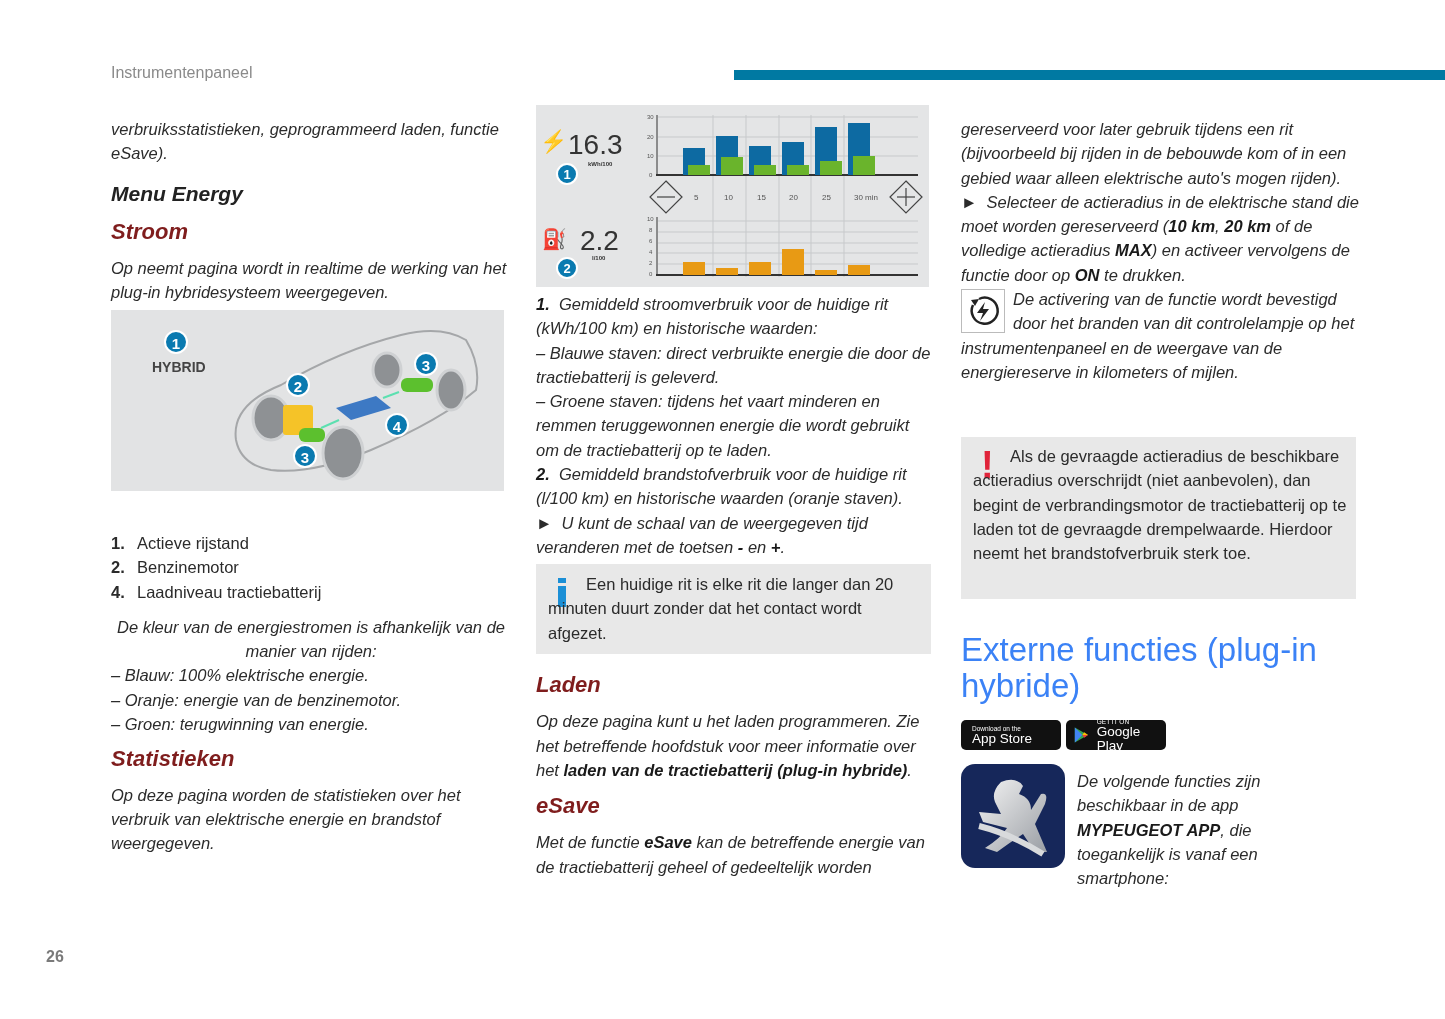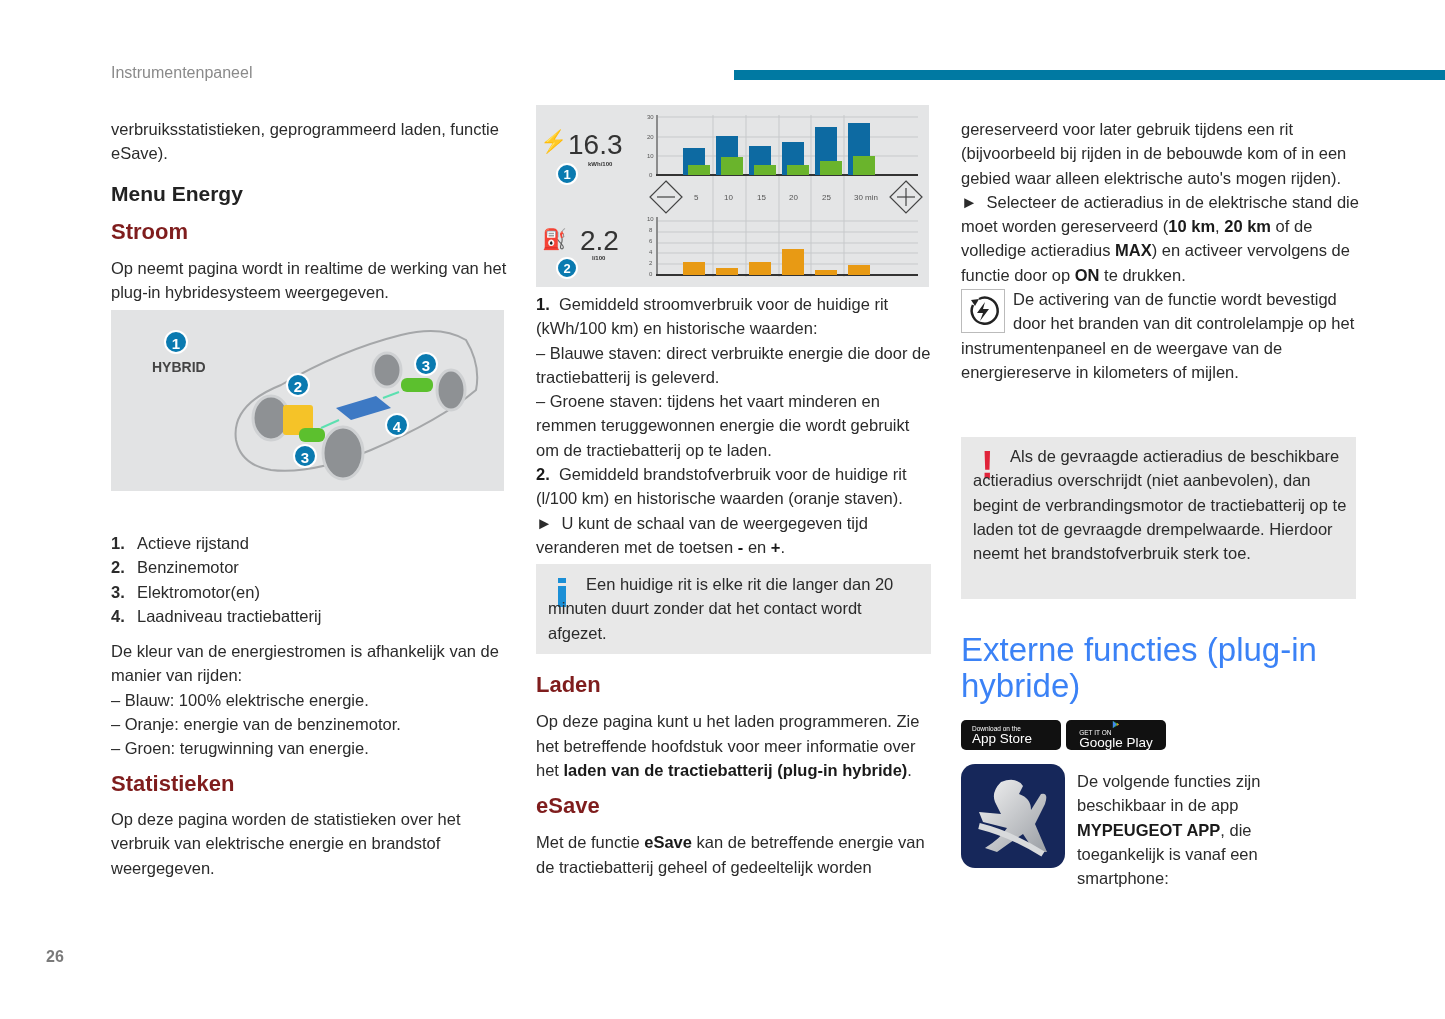--- a/index.html
+++ b/index.html
@@ -2,21 +2,21 @@
 <html><head>
 <meta charset="utf-8">
 <style>
   html, body { margin:0; padding:0; }
   body { width:1445px; height:1019px; background:#ffffff; position:relative; overflow:hidden;
          font-family:"Liberation Sans", sans-serif; color:#2b2b2b; }
   .abs { position:absolute; }
   .header-title { left:111px; top:64px; font-size:16px; color:#8a8a8a; }
   .header-bar { left:734px; top:70px; width:711px; height:10px; background:#0079a2; }
   .col { position:absolute; width:400px; font-size:16.5px; line-height:24.3px; }
-  .col p { margin:0; }
+  .col p { margin:0;font-style:italic; }
   .h2 { font-size:21px; font-weight:bold; color:#222; }
   .h3 { font-size:22px; font-weight:bold; color:#7f1d1d; }
   b { color:#1a1a1a; }
   .list-num { display:inline-block; width:26px; font-weight:bold; }
   .figure { position:absolute; background:#e2e3e4; }
   .infobox { position:absolute; background:#e8e8e8; font-size:16.5px; line-height:24.3px; }
   .big-heading { font-size:33px; line-height:36px; color:#3b82f6; font-weight:normal; }
   .store-badge { position:absolute; background:#111; border-radius:5px; color:#fff; height:30px; display:flex; align-items:center; }
   .store-small { font-size:6.5px; line-height:7px; }
   .store-big { font-size:13.5px; line-height:14px; }
@@ -55,23 +55,22 @@
   </svg>
   <div class="bullet-circle" style="left:175px; top:63px;">2</div>
   <div class="bullet-circle" style="left:303px; top:42px;">3</div>
   <div class="bullet-circle" style="left:274px; top:103px;">4</div>
   <div class="bullet-circle" style="left:182px; top:134px;">3</div>
 </div>
 
 <div class="col" style="left:111px; top:498px; width:400px;margin-top:33px;">
   <div><span class="list-num">1.</span><span>Actieve rijstand</span></div>
   <div><span class="list-num">2.</span><span>Benzinemotor</span></div>
-  <div><span class="list-num">3.</span><span>Elektromotor(en)</span></div>
   <div><span class="list-num">4.</span><span>Laadniveau tractiebatterij</span></div>
-  <p style="margin-top:11px;">De kleur van de energiestromen is afhankelijk van de manier van rijden:</p>
+  <p style="margin-top:11px;text-align:center;">De kleur van de energiestromen is afhankelijk van de manier van rijden:</p>
   <p>–  Blauw: 100% elektrische energie.</p>
   <p>–  Oranje: energie van de benzinemotor.</p>
   <p>–  Groen: terugwinning van energie.</p>
   <p class="h3" style="margin-top:11px;">Statistieken</p>
   <p style="margin-top:11px;">Op deze pagina worden de statistieken over het verbruik van elektrische energie en brandstof weergegeven.</p>
 </div>
 
 <div class="figure" style="left:536px; top:105px; width:393px; height:182px; background:#e4e5e6;">
   <div class="abs" style="left:4px; top:24px; font-size:22px; color:#333;">⚡</div>
   <div class="abs" style="left:32px; top:24px; font-size:28px; color:#333;">16.3</div>
@@ -206,21 +205,21 @@
 
 <div class="abs big-heading" style="left:961px; top:632px; width:400px;">Externe functies (plug-in hybride)</div>
 
 <div class="store-badge" style="left:961px; top:720px; width:100px;">
   <span style="font-size:18px; margin:0 4px 0 7px;"></span>
   <div>
     <div class="store-small">Download on the</div>
     <div class="store-big">App Store</div>
   </div>
 </div>
-<div class="store-badge" style="left:1066px; top:720px; width:100px;flex-direction:column;">
+<div class="store-badge" style="left:1066px; top:720px; width:100px;">
   <svg width="20" height="20" viewBox="0 0 20 20" style="margin:0 6px 0 6px;">
     <polygon points="3,2 17,10 3,18" fill="#34a853"></polygon>
     <polygon points="3,2 11,10 3,18" fill="#4285f4"></polygon>
     <polygon points="11,10 17,10 13,13" fill="#ea4335"></polygon>
     <polygon points="11,10 17,10 13,7" fill="#fbbc04"></polygon>
   </svg>
   <div>
     <div class="store-small">GET IT ON</div>
     <div class="store-big">Google Play</div>
   </div>

